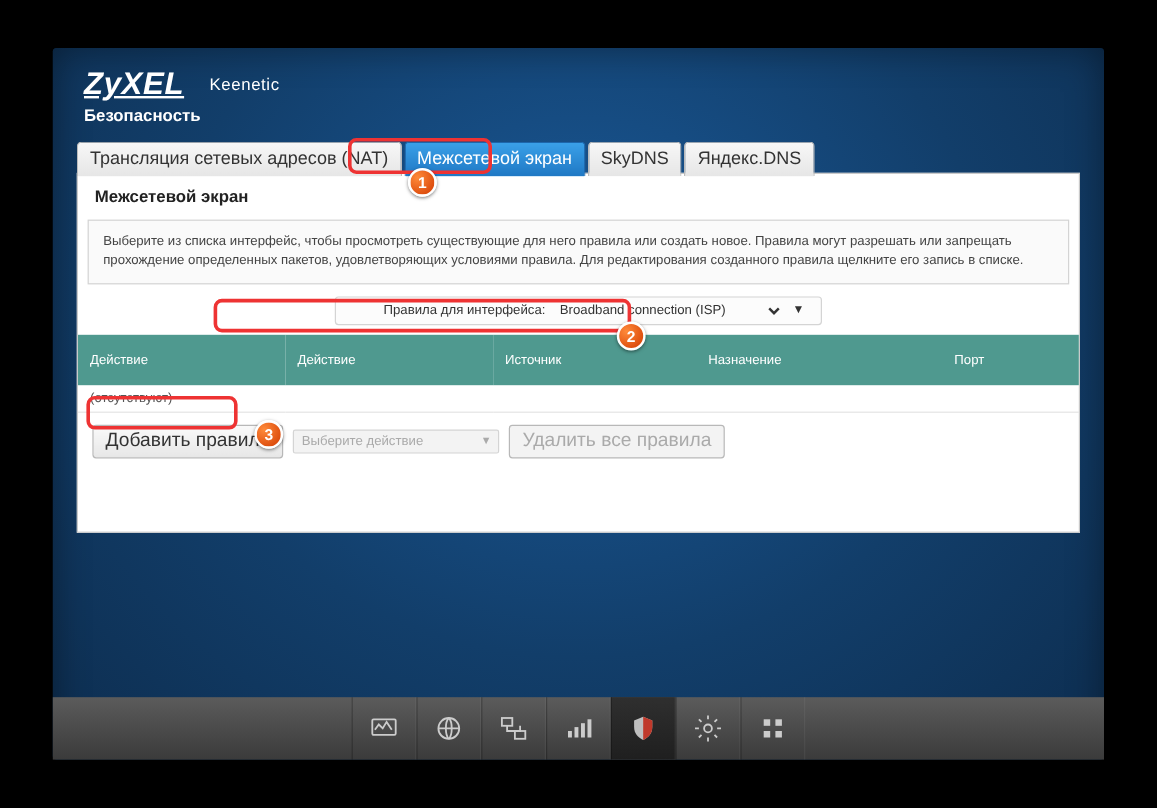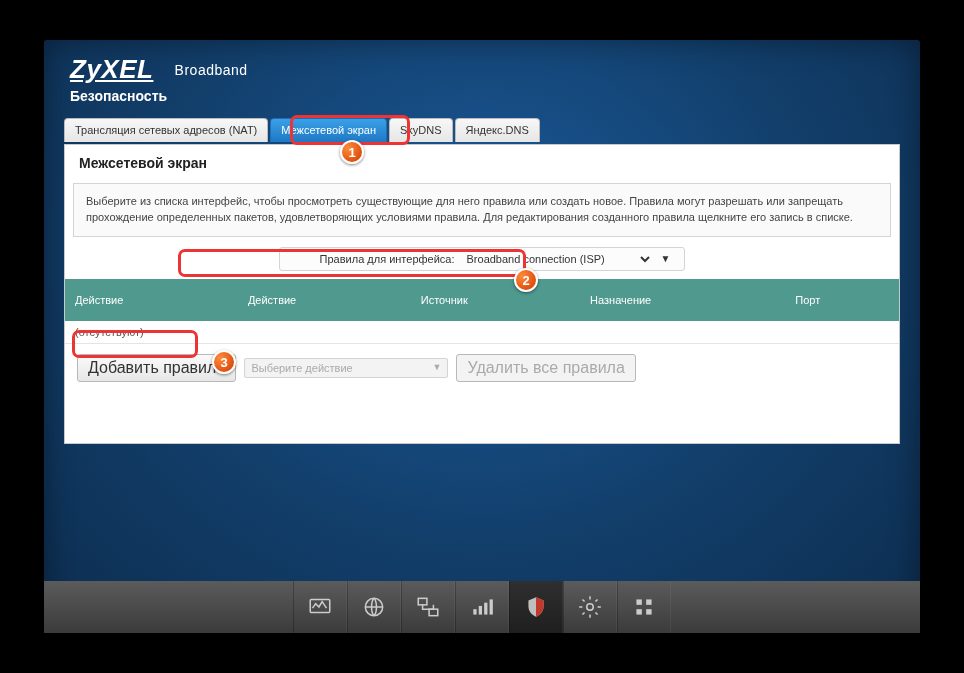--- a/index.html
+++ b/index.html
@@ -11,21 +11,21 @@
     border-radius: 3px; box-shadow: 0 0 30px rgba(0,0,0,.4) inset;
   }
   .brand { position: absolute; top: 14px; left: 26px; color: #fff; font-size: 24px; font-weight: bold; letter-spacing: .5px; font-style: italic; }
   .brand .z { font-size: 26px; text-decoration: underline; }
   .brand .model { font-weight: normal; font-style: normal; font-size: 14px; margin-left: 14px; position: relative; top:-3px;}
   .crumb { position: absolute; top: 48px; left: 26px; color: #fff; font-size: 14px; font-weight: bold; }
   .tabs { position: absolute; top: 78px; left: 20px; display: flex; gap: 0; z-index: 2; }
   .tab {
     background: linear-gradient(#f7f7f7,#e6e6e6);
     border: 1px solid #bbb; border-bottom: none; padding: 5px 10px 6px;
-    font-size: 11px; color: #333; border-radius: 4px 4px 0 0; margin-right: 2px; cursor: pointer;
+    font-size: 15px; color: #333; border-radius: 4px 4px 0 0; margin-right: 2px; cursor: pointer;
   }
   .tab.active { background: linear-gradient(#3aa0e8,#1f78c4); color: #fff; border-color:#1f6db5; }
   .panel {
     position: absolute; top: 104px; left: 20px; right: 20px; height: 300px;
     background: #fff; border: 1px solid #c9c9c9;
   }
   .panel h2 { font-size: 14px; font-weight: bold; padding: 10px 14px 6px; color: #222; }
   .hintbox {
     margin: 6px 8px; border: 1px solid #d4d4d4; background: #fafafa;
     padding: 10px 12px; font-size: 11px; color: #444; line-height: 1.45;
@@ -41,21 +41,21 @@
   .grid thead td { background: #4f998f; color: #fff; padding: 15px 10px; font-weight: normal; }
   .grid tbody td { padding: 5px 10px; color: #555; border-bottom: 1px solid #e4e4e4; }
   .btnrow { margin: 10px 12px; display: flex; gap: 8px; align-items: center; }
   .btn {
     background: linear-gradient(#fafafa,#e7e7e7); border: 1px solid #b8b8b8;
     padding: 4px 10px; font-size: 16px; color: #333; border-radius: 3px; cursor: pointer;
   }
   .btn.disabled { color: #aaa; background: #f3f3f3; cursor: default; }
   .sel-disabled {
     background: #f3f3f3; border: 1px solid #d4d4d4; padding: 3px 6px; font-size: 11px; color: #aaa;
-    width: 204px; border-radius: 2px;
+    width: 172px; border-radius: 2px;
   }
 
   
   .callout { position: absolute; border: 3px solid #e33; border-radius: 7px; pointer-events: none; z-index: 10; }
   .badge {
     position: absolute; width: 24px; height: 24px; border-radius: 50%;
     background: radial-gradient(circle at 30% 30%, #ff8a3a, #d23a00);
     border: 2px solid #fff; color: #fff; font-weight: bold; font-size: 13px;
     display: flex; align-items: center; justify-content: center; z-index: 11;
     box-shadow: 0 1px 3px rgba(0,0,0,.5);
@@ -74,21 +74,21 @@
   }
   .dockbtn.active { background: linear-gradient(#2f2f2f,#1f1f1f); }
   .dockbtn svg { width: 26px; height: 26px; }
 </style>
 </head>
 <body>
 
 <div class="desktop">
   <div class="brand">
     <span class="z">ZyXEL</span>
-    <span class="model">Broadband</span>
+    <span class="model">Keenetic</span>
   </div>
   <div class="crumb">Безопасность</div>
 
   <div class="tabs">
     <div class="tab">Трансляция сетевых адресов (NAT)</div>
     <div class="tab active">Межсетевой экран</div>
     <div class="tab">SkyDNS</div>
     <div class="tab">Яндекс.DNS</div>
   </div>
 

